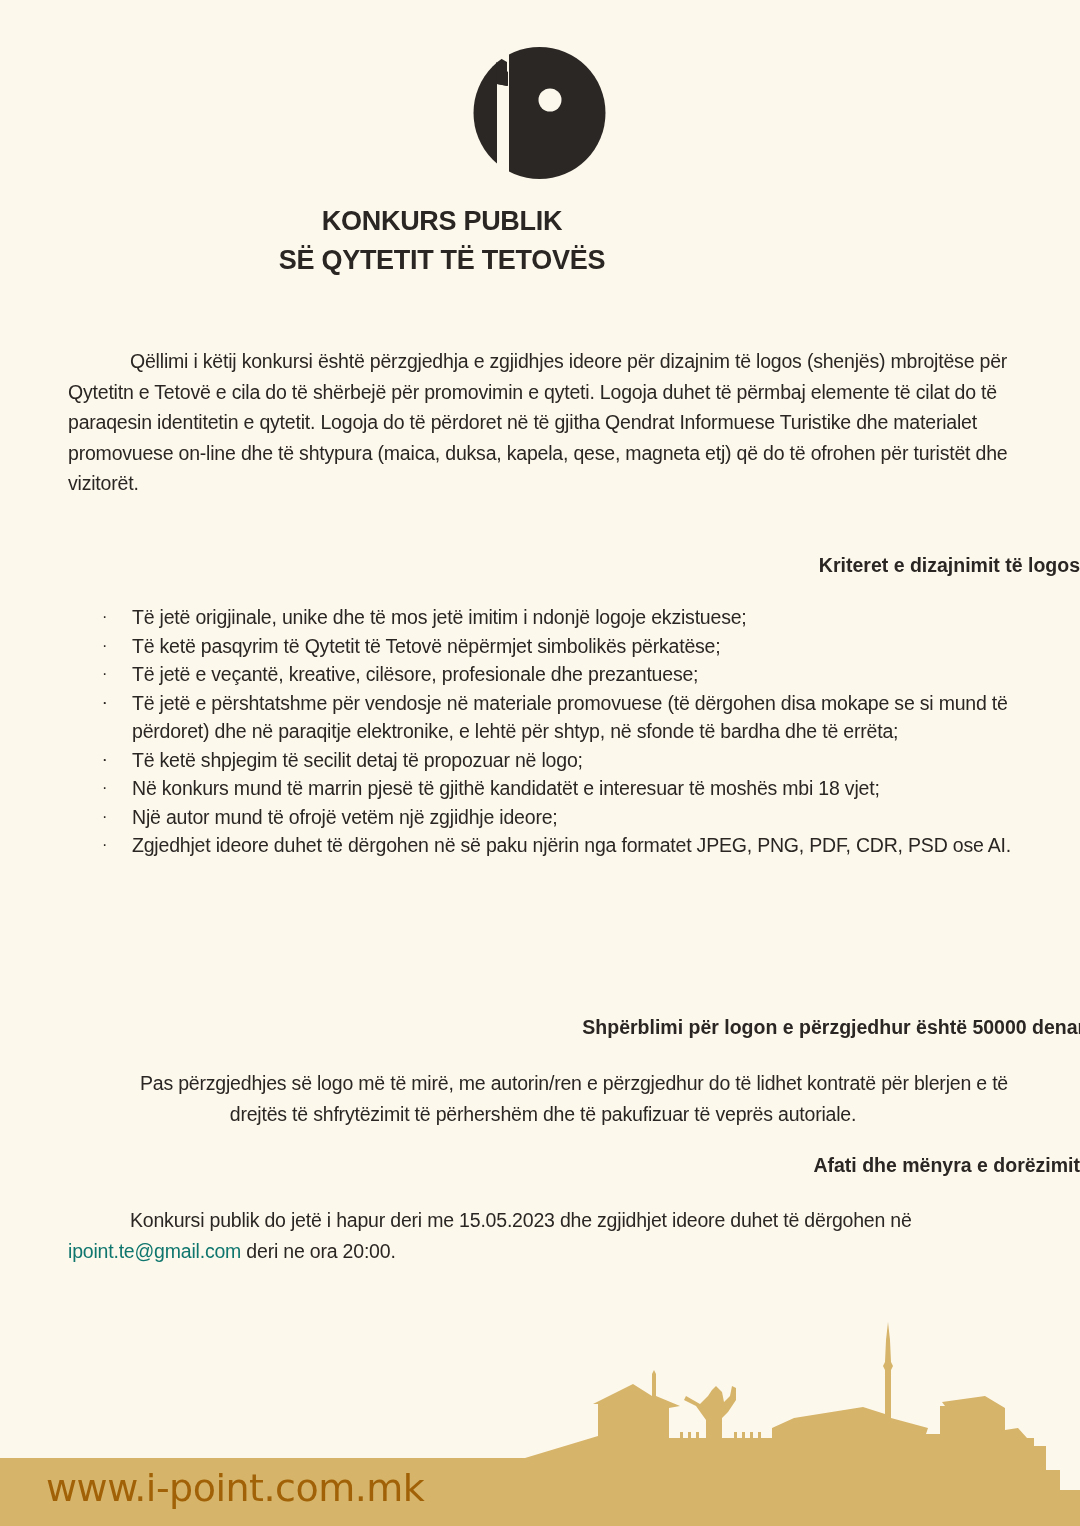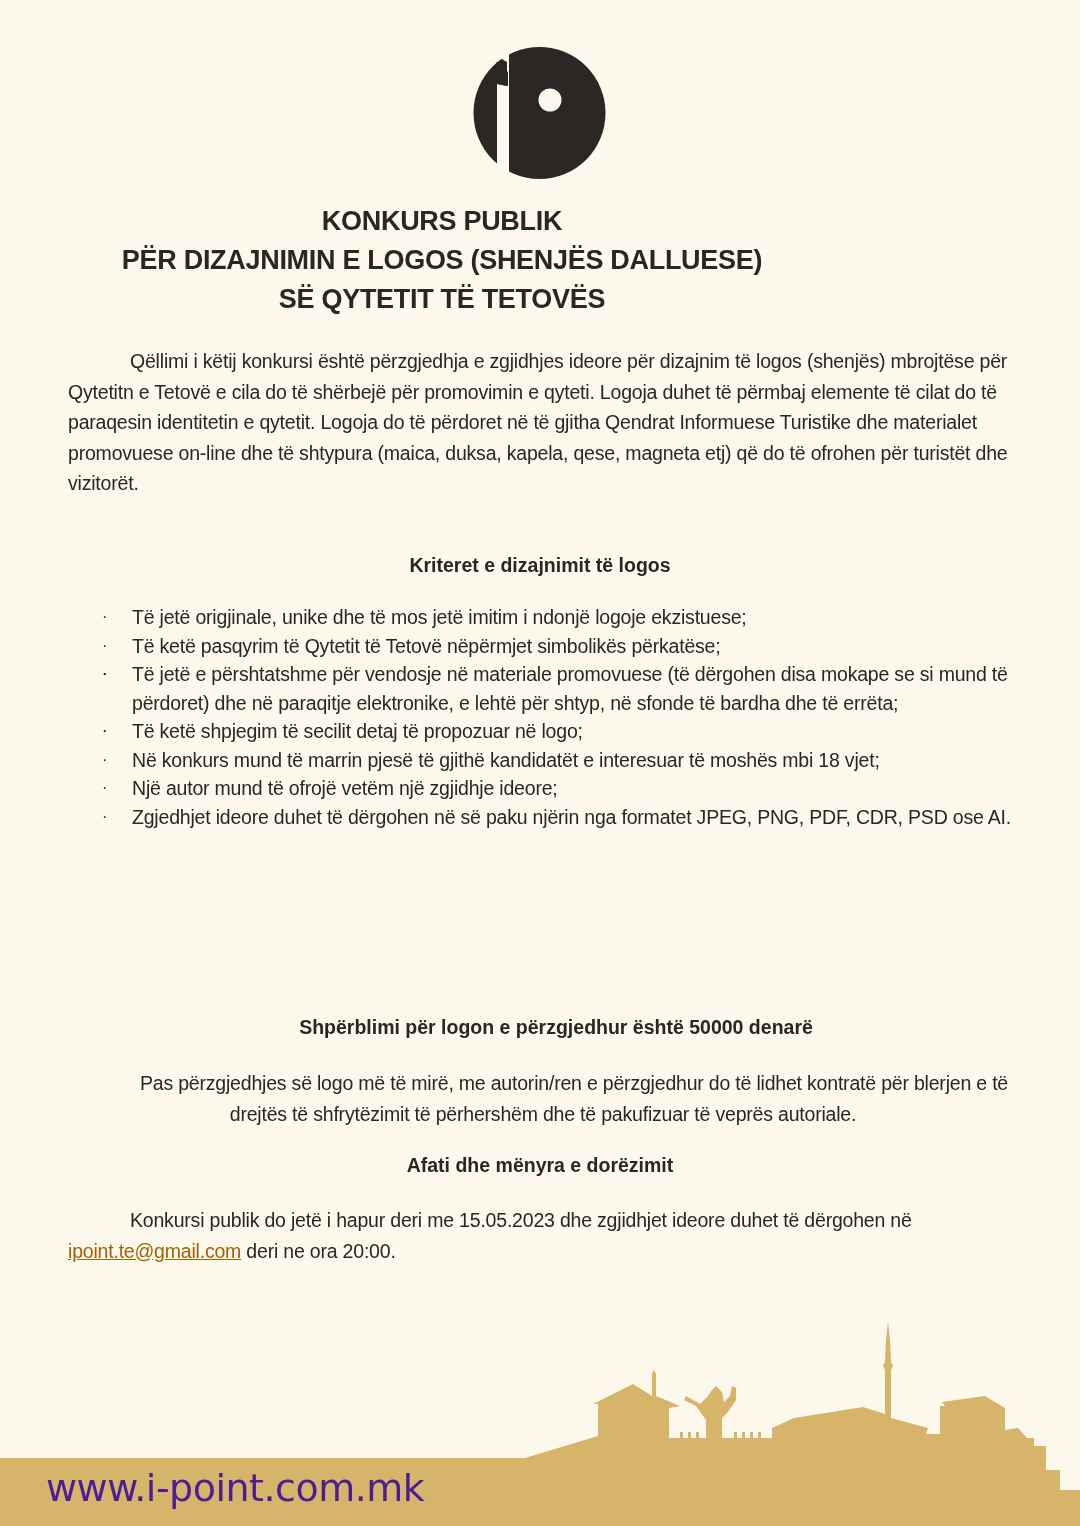--- a/index.html
+++ b/index.html
@@ -42,21 +42,21 @@
       font-size: 19.5px;
       line-height: 30.5px;
       color: #2a2623;
       letter-spacing: -0.2px;
     }
     .para .indent { display: inline-block; width: 62px; }
     .section-heading {
       position: absolute;
       left: 0;
       width: 1080px;
-      text-align: center;
+      text-align: right;
       font-weight: bold;
       font-size: 19.5px;
       line-height: 28px;
       color: #2a2623;
     }
     .criteria-list {
       position: absolute;
       left: 92px;
       top: 603px;
       width: 940px;
@@ -73,38 +73,37 @@
       padding-left: 40px;
     }
     .criteria-list li .bullet {
       position: absolute;
       left: 10px;
       top: 0;
       font-size: 16px;
       color: #2a2623;
     }
     .email-link {
-      color: #a16207;
-      text-decoration: underline;
+      color: #0f766e;
       cursor: pointer;
     }
     .skyline {
       position: absolute;
       left: 0;
       top: 1310px;
       width: 1080px;
       height: 216px;
     }
     .footer-url {
       position: absolute;
       left: 46px;
       top: 1466px;
       font-size: 38px;
       line-height: 44px;
-      color: #4c1d95;
+      color: #a16207;
       font-family: "DejaVu Sans", sans-serif;
       letter-spacing: -0.5px;
     }
   </style>
 </head>
 <body>
 
 <svg class="logo" viewBox="0 0 135 140" xmlns="http://www.w3.org/2000/svg">
   <defs>
     <clipPath id="circ">
@@ -117,34 +116,33 @@
     <polygon points="0,0 34,0 34,18" fill="#fdf8ec"></polygon>
 
     <rect x="37" y="0" width="100" height="140" fill="#2b2725"></rect>
   </g>
   <polygon points="24,20 36,30 36,44 25,42" fill="#2b2725"></polygon>
   <circle cx="78" cy="58" r="11.5" fill="#fdf8ec"></circle>
 </svg>
 
 <div class="title-block">
   <div>KONKURS PUBLIK</div>
-  <div>PËR DIZAJNIMIN E LOGOS (SHENJËS DALLUESE)</div>
   <div>SË QYTETIT TË TETOVËS</div>
 </div>
 
 <div class="para" style="top:346px;">
   <span class="indent"></span><span>Qëllimi i këtij konkursi është përzgjedhja e zgjidhjes ideore për dizajnim të logos (shenjës) mbrojtëse për Qytetitn e Tetovë e cila do të shërbejë për promovimin e qyteti. Logoja duhet të përmbaj elemente të cilat do të paraqesin identitetin e qytetit. Logoja do të përdoret në të gjitha Qendrat Informuese Turistike dhe materialet promovuese on-line dhe të shtypura (maica, duksa, kapela, qese, magneta etj) që do të ofrohen për turistët dhe vizitorët.</span>
 </div>
 
 <div class="section-heading" style="top:551px;">Kriteret e dizajnimit të logos</div>
 
 <ul class="criteria-list">
   <li><span class="bullet">·</span><span>Të jetë origjinale, unike dhe të mos jetë imitim i ndonjë logoje ekzistuese;</span></li>
   <li><span class="bullet">·</span><span>Të ketë pasqyrim të Qytetit të Tetovë nëpërmjet simbolikës përkatëse;</span></li>
-  <li><span class="bullet">·</span></li>
+  <li><span class="bullet">·</span><span>Të jetë e veçantë, kreative, cilësore, profesionale dhe prezantuese;</span></li>
   <li><span class="bullet">·</span></li>
   <li><span class="bullet">·</span><span>Të jetë e përshtatshme për vendosje në materiale promovuese (të dërgohen disa mokape se si mund të përdoret) dhe në paraqitje elektronike, e lehtë për shtyp, në sfonde të bardha dhe të errëta;</span></li>
   <li><span class="bullet">·</span></li>
   <li><span class="bullet">·</span><span>Të ketë shpjegim të secilit detaj të propozuar në logo;</span></li>
   <li><span class="bullet">·</span><span>Në konkurs mund të marrin pjesë të gjithë kandidatët e interesuar të moshës mbi 18 vjet;</span></li>
   <li><span class="bullet">·</span><span>Një autor mund të ofrojë vetëm një zgjidhje ideore;</span></li>
   <li><span class="bullet">·</span><span>Zgjedhjet ideore duhet të dërgohen në së paku njërin nga formatet JPEG, PNG, PDF, CDR, PSD ose AI.</span></li>
 </ul>
 
 <div class="section-heading" style="top:1013px;padding-left:16px;">Shpërblimi për logon e përzgjedhur është 50000 denarë</div>

